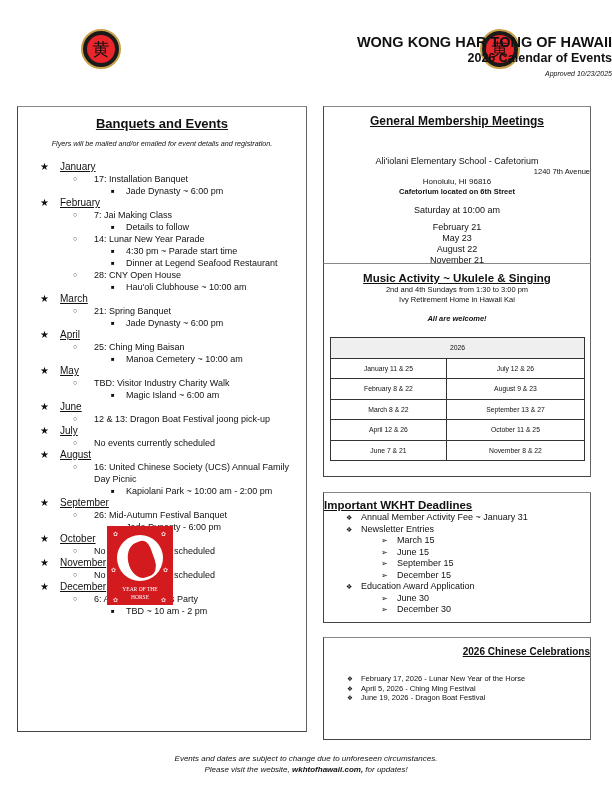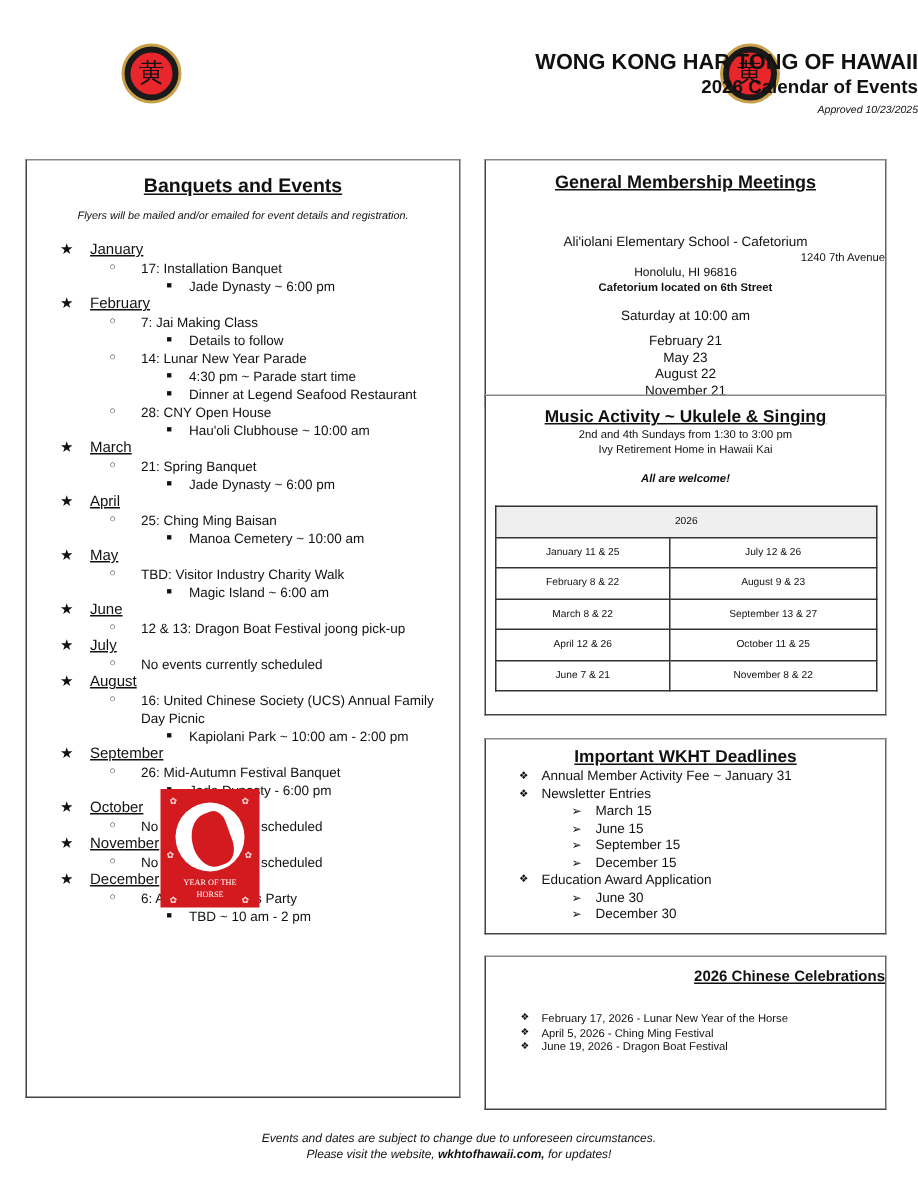--- a/index.html
+++ b/index.html
@@ -54,21 +54,21 @@
 
   .music { top: 263px; height: 214px; }
   .music .box-title { font-size: 11.5px; margin-top: 8px; line-height: 13px; }
   .music .s1 { font-size: 7.5px; line-height: 10px; }
   .music .welcome { font-weight: bold; font-style: italic; font-size: 7.5px; margin-top: 9px; line-height: 10px; }
   .sched { position: absolute; left: 6px; top: 73px; width: 255px; border-collapse: collapse; font-size: 6.8px; }
   .sched td, .sched th { border: 1px solid #333; height: 20.5px; text-align: center; font-weight: normal; }
   .sched th { background: #efefef; }
 
   .dl { top: 492px; height: 131px; text-align: left; }
-  .dl .box-title { font-size: 11.5px; margin-top: 6px; line-height: 13px; text-align: center; }
+  .dl .box-title { font-size: 11.5px; margin-top: 6px; line-height: 13px; text-align: left; }
   .dl-list { font-size: 9px; line-height: 11.5px; }
   .dl-item { display: flex; margin-left: 22px; }
   .dl-item .b { width: 15px; font-size: 7px; }
   .dl-sub { display: flex; margin-left: 57px; }
   .dl-sub .b { width: 16px; font-size: 8px; }
 
   .cc { top: 637px; height: 103px; text-align: left; }
   .cc .box-title { font-size: 10px; margin-top: 8px; line-height: 12px; text-align: right; }
   .cc-list { margin-top: 16px; font-size: 7.5px; line-height: 9.5px; }
   .cc-item { display: flex; margin-left: 23px; }

